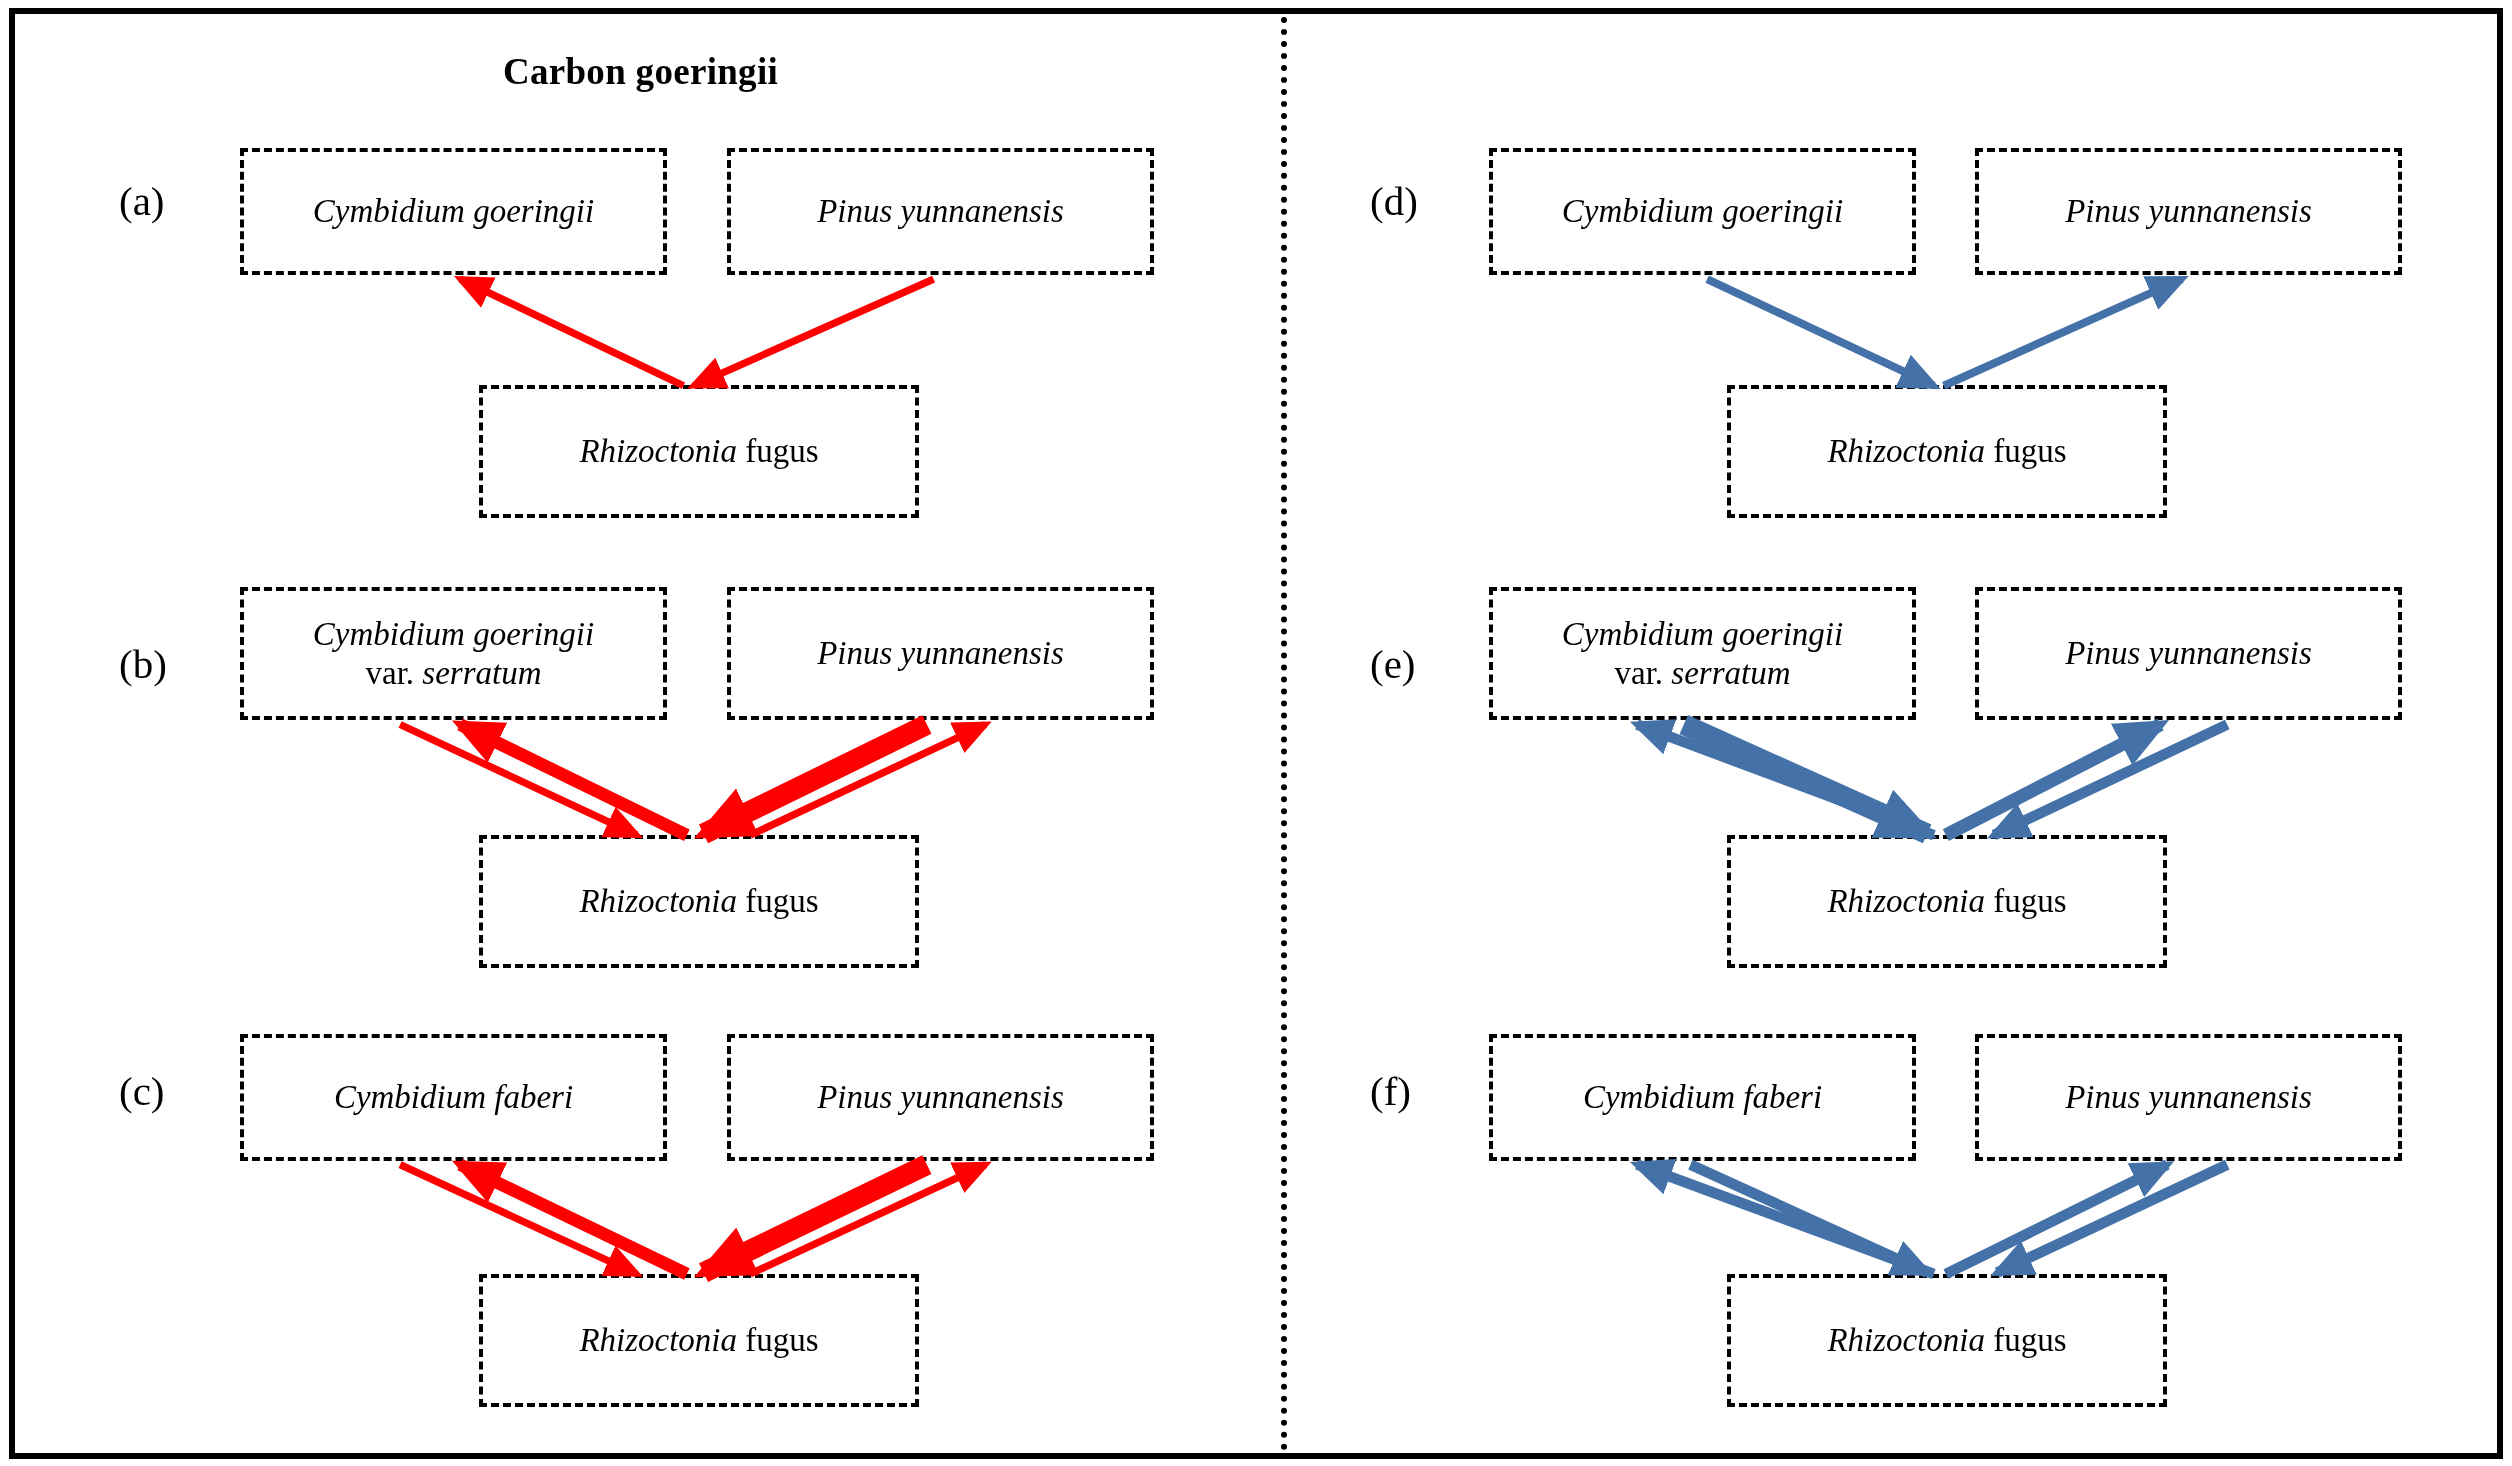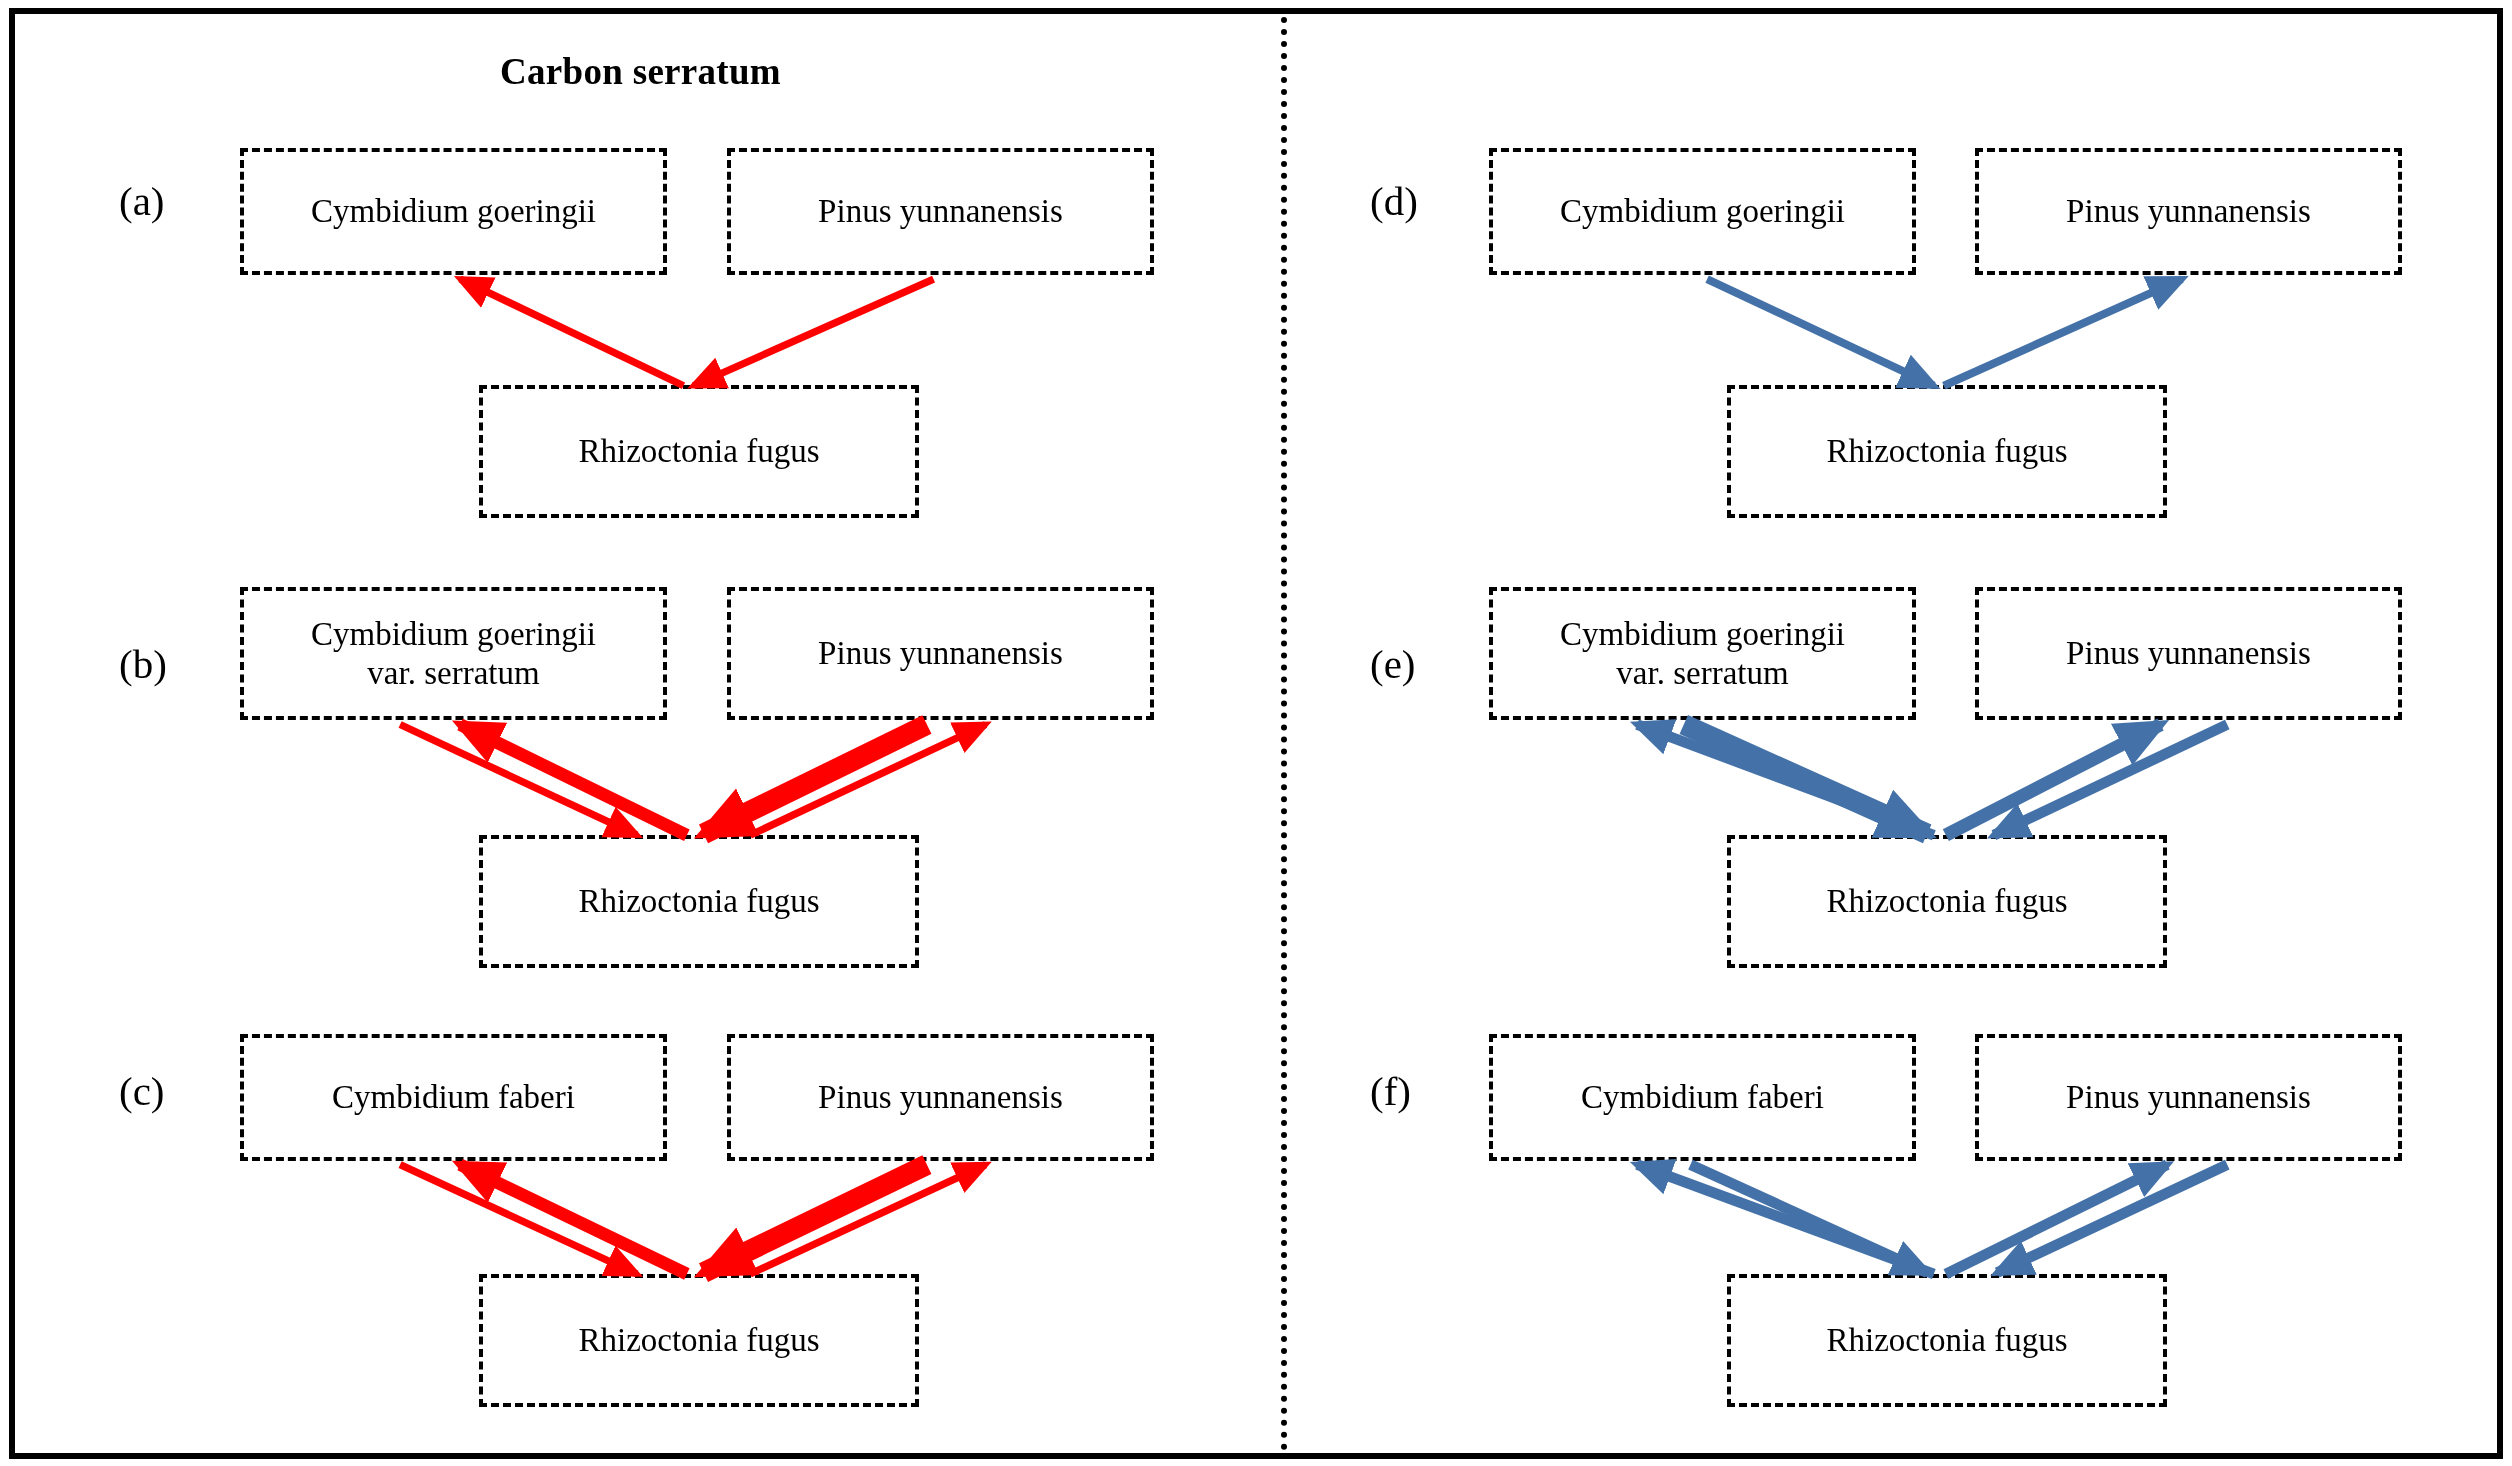--- a/index.html
+++ b/index.html
@@ -49,40 +49,40 @@
     background:transparent;
     display:flex;
     align-items:center;
     justify-content:center;
     text-align:center;
     line-height:1.18;
     font-size:33px;
     color:#000;
     padding:2.7px 6.7px;
   }
-  .node-box .ital{}
+  .node-box .ital{font-style:italic;}
   .node-box .rom{font-style:normal;}
 
   svg.arrows{
     position:absolute;
     left:0;top:0;
     width:2512px;height:1467px;
     pointer-events:none;
     overflow:visible;
   }
 </style>
 </head>
 <body>
 
 <div id="figure">
 
   <div class="frame"></div>
   <div class="divider"></div>
 
-  <div class="col-title" id="title-carbon">Carbon serratum</div>
+  <div class="col-title" id="title-carbon">Carbon goeringii</div>
 
   <div class="panel-label" style="left:119px;top:177px;">(a)</div>
 
   <div class="node-box" style="left:240px;top:148px;width:427px;height:127px;">
     <span class="ital">Cymbidium goeringii</span>
   </div>
 
   <div class="node-box" style="left:727px;top:148px;width:427px;height:127px;">
     <span class="ital">Pinus yunnanensis</span>
   </div>

